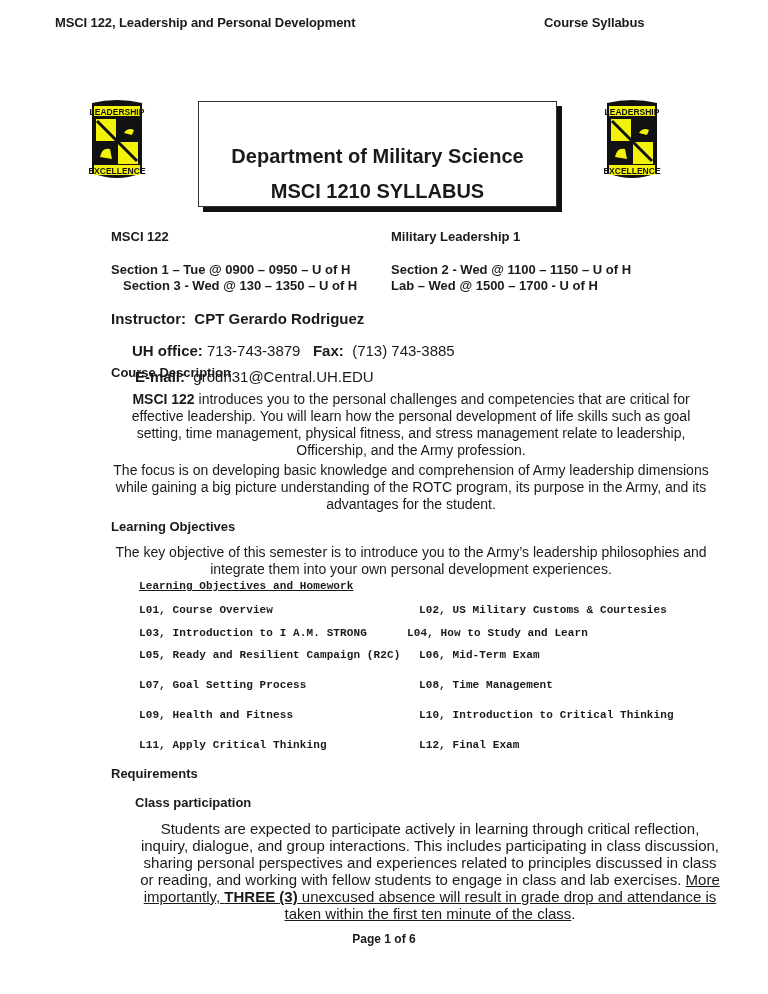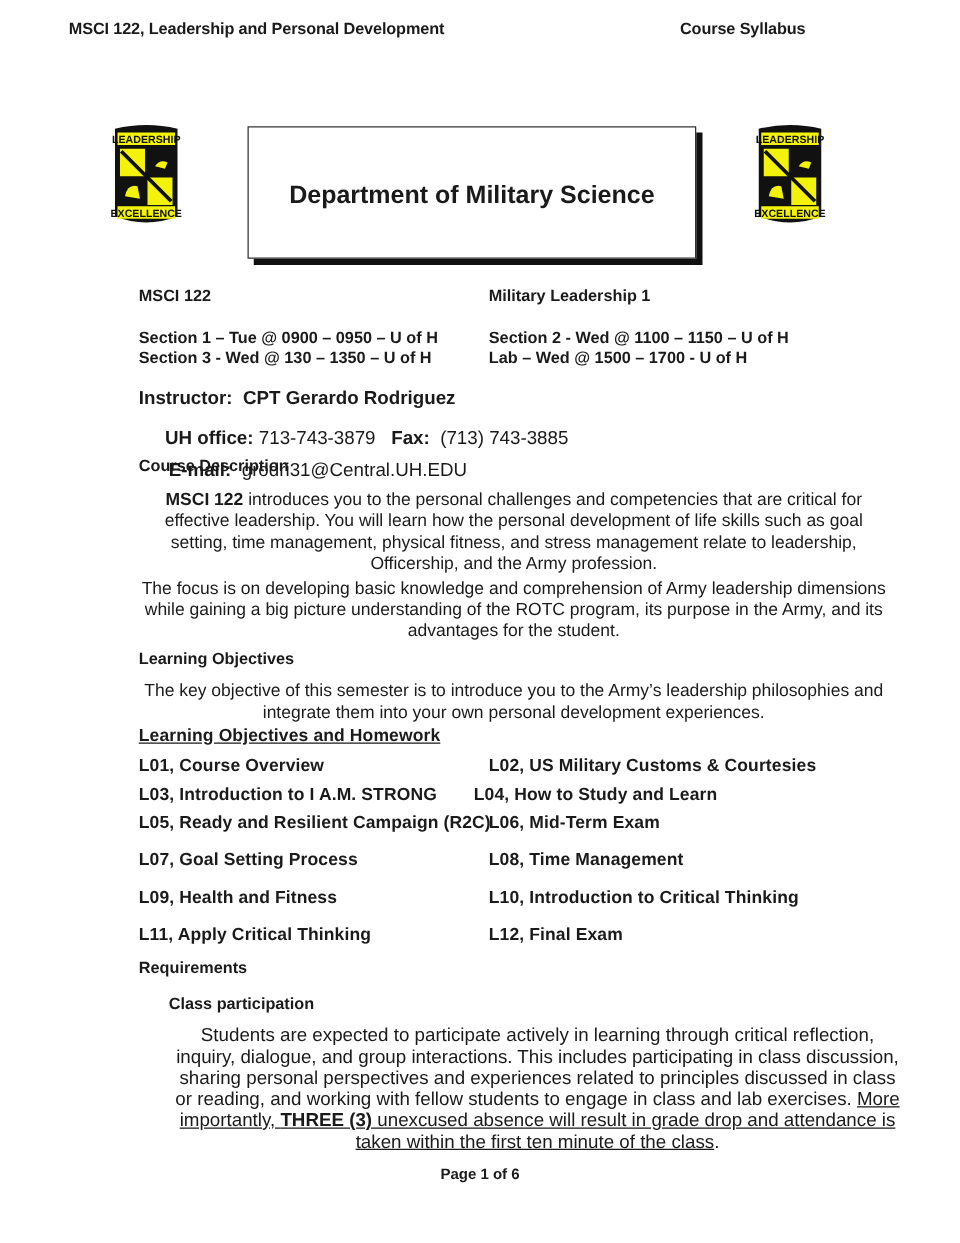--- a/index.html
+++ b/index.html
@@ -13,21 +13,21 @@
       left: 198px; top: 101px; width: 357px; height: 104px;
       border: 1px solid #333; background: #fff;
       box-shadow: 5px 5px 0 #111;
       text-align: center; font-weight: bold; font-size: 20px;
     }
     .title-box div { position: absolute; left: 0; right: 0; }
     .logo { width: 58px; height: 82px; }
     .b13 { font-size: 13px; font-weight: bold; }
     .t13 { font-size: 15px; line-height: 17px; }
     .para { left: 111px; width: 600px; font-size: 14px; line-height: 17px; }
-    .verd { font-family: Liberation Sans, sans-serif; font-weight: bold; font-size: 14px; letter-spacing: 0.1px; }
+    .verd { font-family: Liberation Mono, monospace; font-weight: bold; font-size: 11px; letter-spacing: 0.1px; margin-left: 28px; }
     .u { text-decoration: underline; }
     .footer { left: 0; right: 0; text-align: center; font-size: 12px; font-weight: bold; }
   </style>
 </head>
 <body>
 
 <div class="abs hdr" style="left:55px; top:15px;">MSCI 122, Leadership and Personal Development</div>
 <div class="abs hdr" style="left:544px; top:15px;">Course Syllabus</div>
 
 <div class="abs logo" style="left:88px; top:99px;">
@@ -40,41 +40,42 @@
     <path d="M9 22 L49 62" stroke="#111" stroke-width="3"></path>
     <path d="M36 34 Q40 28 46 31 L44 36 Z" fill="#f2f20a"></path>
     <path d="M12 58 Q14 48 22 50 L24 60 Z" fill="#f2f20a"></path>
     <rect x="6" y="66" width="46" height="10" fill="#f2f20a"></rect>
     <text x="29" y="74.5" font-size="8.5" font-weight="bold" text-anchor="middle" font-family="Liberation Sans, sans-serif" fill="#111">EXCELLENCE</text>
   </svg>
 </div>
 
 <div class="abs title-box">
   <div style="top:43px;">Department of Military Science</div>
+  <div style="top:78px;">MSCI 1210 SYLLABUS</div>
 </div>
 
 <div class="abs logo" style="left:603px; top:99px;">
   <svg width="58" height="82" viewBox="0 0 58 82">
     <path d="M4 4 Q29 -2 54 4 L54 74 Q29 84 4 74 Z" fill="#111"></path>
     <rect x="6" y="7" width="46" height="10" fill="#f2f20a"></rect>
     <text x="29" y="15.5" font-size="8.5" font-weight="bold" text-anchor="middle" font-family="Liberation Sans, sans-serif" fill="#111">LEADERSHIP</text>
     <rect x="8" y="20" width="20" height="22" fill="#f2f20a"></rect>
     <rect x="30" y="43" width="20" height="22" fill="#f2f20a"></rect>
     <path d="M9 22 L49 62" stroke="#111" stroke-width="3"></path>
     <path d="M36 34 Q40 28 46 31 L44 36 Z" fill="#f2f20a"></path>
     <path d="M12 58 Q14 48 22 50 L24 60 Z" fill="#f2f20a"></path>
     <rect x="6" y="66" width="46" height="10" fill="#f2f20a"></rect>
     <text x="29" y="74.5" font-size="8.5" font-weight="bold" text-anchor="middle" font-family="Liberation Sans, sans-serif" fill="#111">EXCELLENCE</text>
   </svg>
 </div>
 
 <div class="abs b13" style="left:111px; top:229px;">MSCI 122</div>
 <div class="abs b13" style="left:391px; top:229px;">Military Leadership 1</div>
 <div class="abs b13" style="left:111px; top:262px;">Section 1 – Tue @ 0900 – 0950 – U of H</div>
-<div class="abs b13" style="left:111px; top:278px;">Section 3 - Wed @ 130 – 1350 – U of H</div>
+<div class="abs b13" style="left:123px; top:278px;">Section 3 - Wed @ 130 – 1350 – U of H</div>
 <div class="abs b13" style="left:391px; top:262px;">Section 2 - Wed @ 1100 – 1150 – U of H</div>
 <div class="abs b13" style="left:391px; top:278px;">Lab – Wed @ 1500 – 1700 - U of H</div>
 
 <div class="abs t13" style="left:111px; top:310px;">
   <b>Instructor:</b>&nbsp;
   <b>CPT Gerardo Rodriguez</b>
 </div>
 <div class="abs t13" style="left:135px; top:326px;margin-top:42px;">
   <b>E-mail:</b>&nbsp;
   <span>grodri31@Central.UH.EDU</span>

